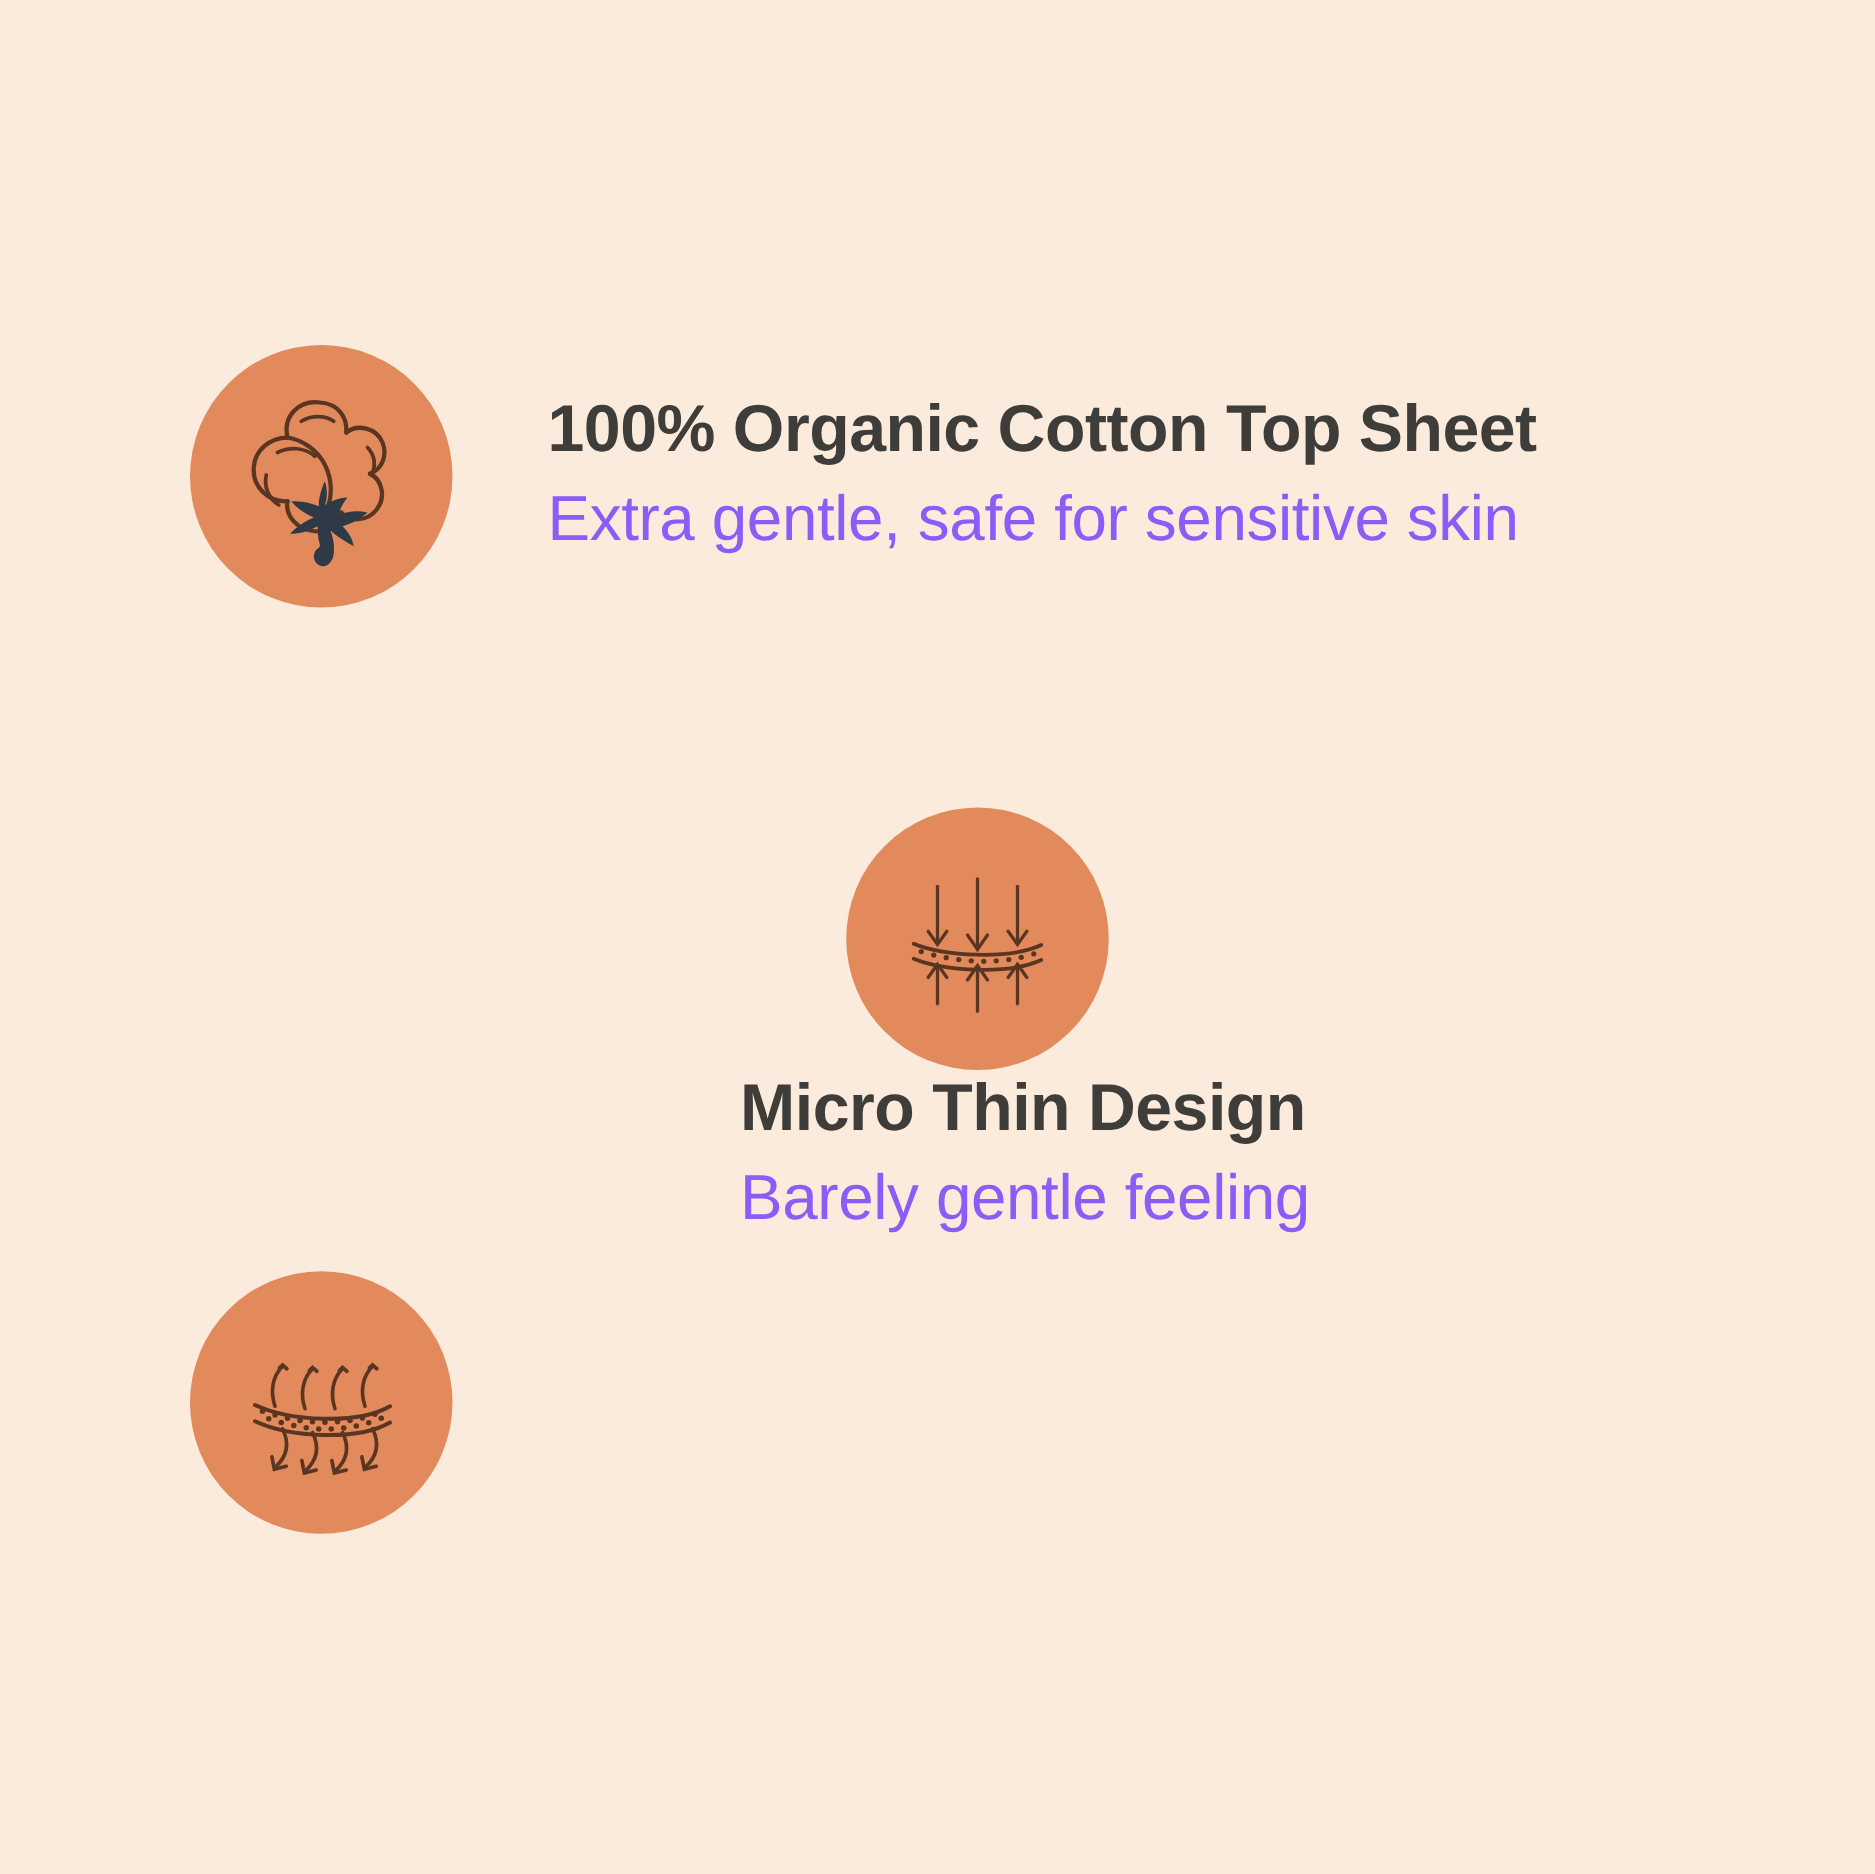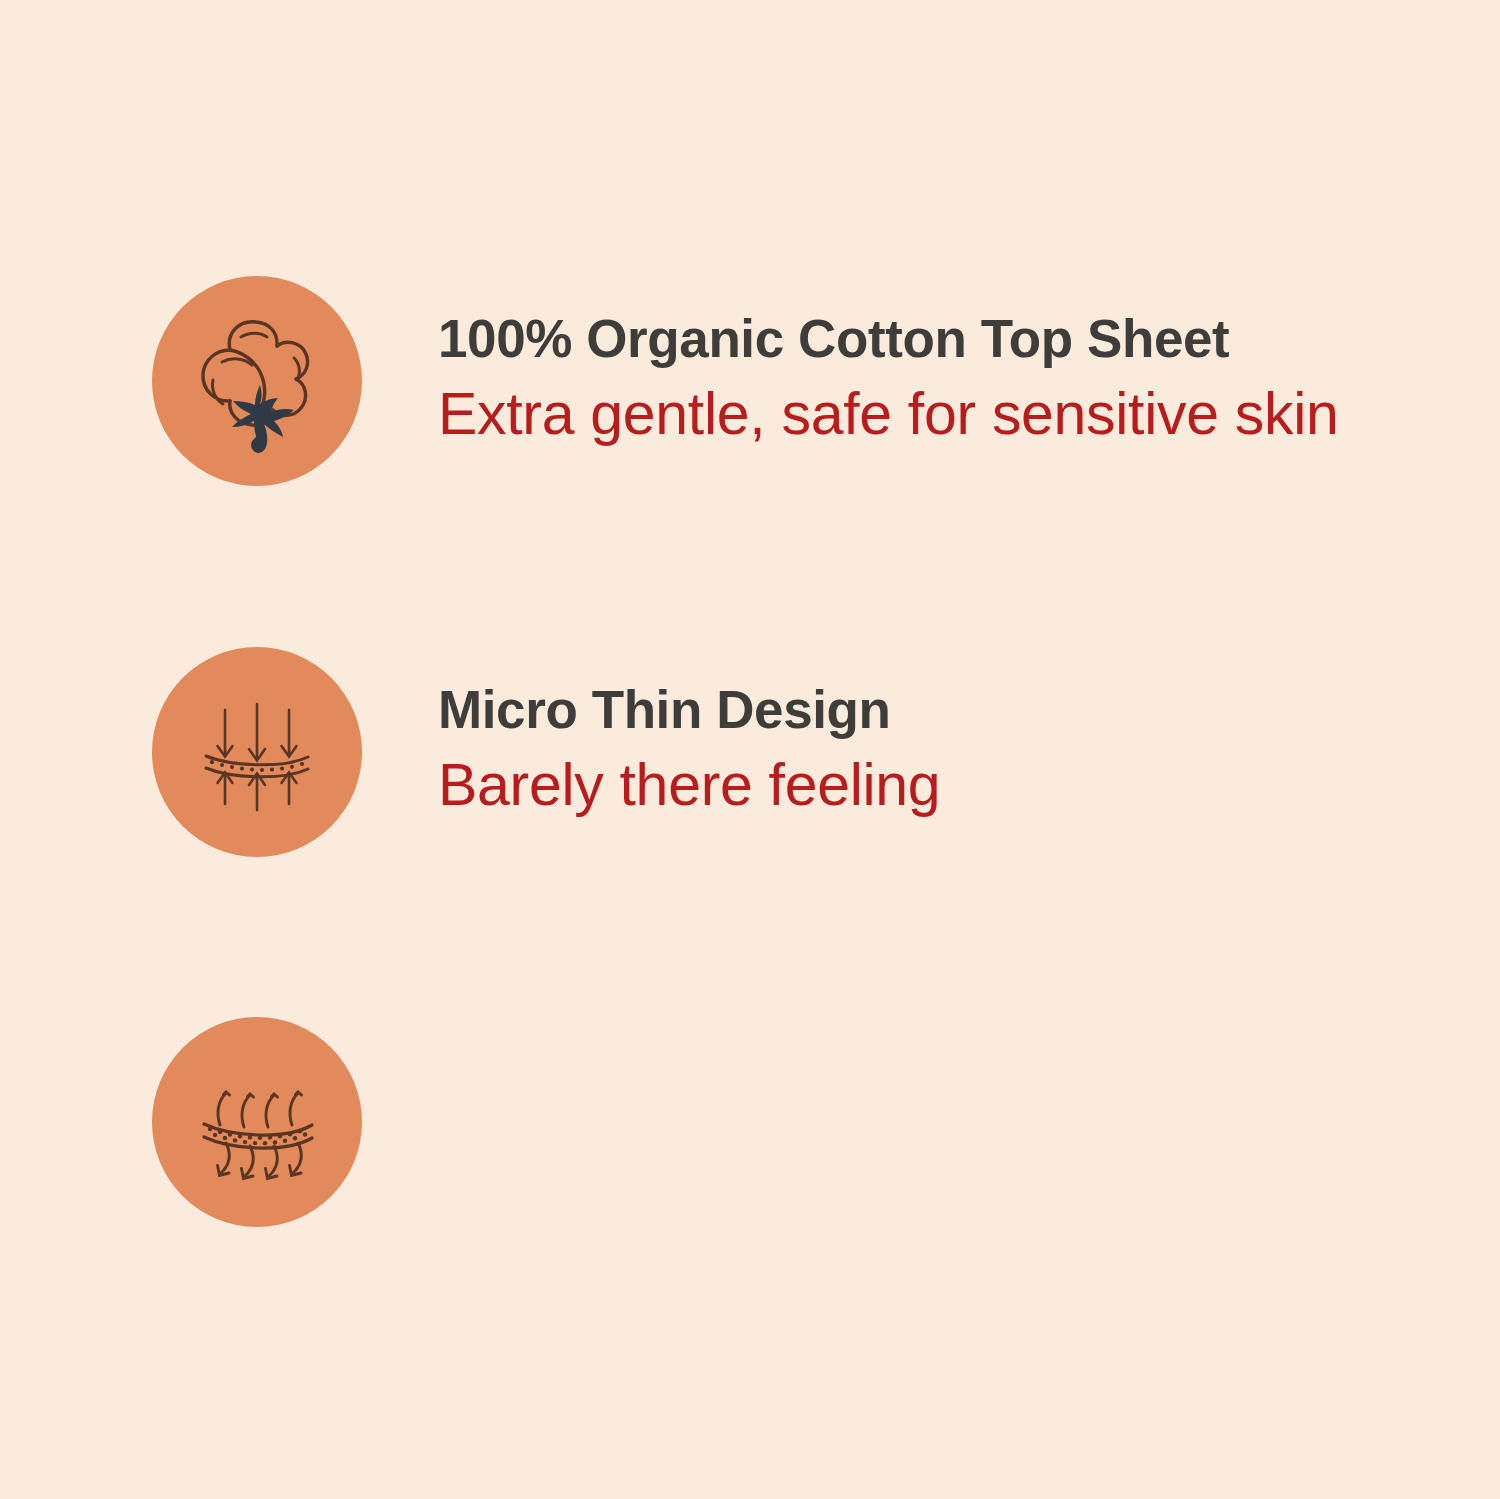--- a/index.html
+++ b/index.html
@@ -27,21 +27,21 @@
   .feature-row {
     position:absolute;
     left:152px;
     width:1260px;
     height:212px;
     display:flex;
     align-items:center;
   }
 
   #feature-row-0 { top:275px; }
-  #feature-row-1 { top:646px; }
+  #feature-row-1 { top:646px;flex-direction:column; }
   #feature-row-2 { top:1016px; }
 
   .icon-badge {
     flex:0 0 auto;
     width:210px;
     height:210px;
     border-radius:50%;
     background:#e28a5c;
     display:flex;
     align-items:center;
@@ -61,23 +61,23 @@
     font-size:53px;
     font-weight:700;
     color:#3f3d3a;
     line-height:1.16;
     letter-spacing:-0.4px;
     white-space:nowrap;
   }
 
   .feature-subtitle {
     font-family:"Liberation Sans", sans-serif;
-    font-size:59px;
+    font-size:51px;
     font-weight:400;
-    color:#b91c1c;
+    color:#8b5cf6;
     line-height:1.2;
     letter-spacing:-0.3px;
     margin-top:10px;
     white-space:nowrap;
   }
 </style>
 </head>
 <body>
 
 <div id="feature-panel">
@@ -164,21 +164,21 @@
           <circle cx="90" cy="92.6" r="2.1"></circle>
           <circle cx="100" cy="91.6" r="2.1"></circle>
           <circle cx="110" cy="89.8" r="2.1"></circle>
           <circle cx="120" cy="87.0" r="2.1"></circle>
         </g>
       </svg>
     </div>
 
     <div class="feature-text">
       <div class="feature-title">Micro Thin Design</div>
-      <div class="feature-subtitle">Barely there feeling</div>
+      <div class="feature-subtitle">Barely gentle feeling</div>
     </div>
   </div>
 
   <div class="feature-row" id="feature-row-2">
 
     <div class="icon-badge">
       <svg width="150" height="150" viewBox="0 0 150 150">
         <g stroke="#5a3521" fill="none" stroke-width="2.9" stroke-linecap="round">
 
           <path d="M38 78 C34 66 36 54 44 46"></path>

